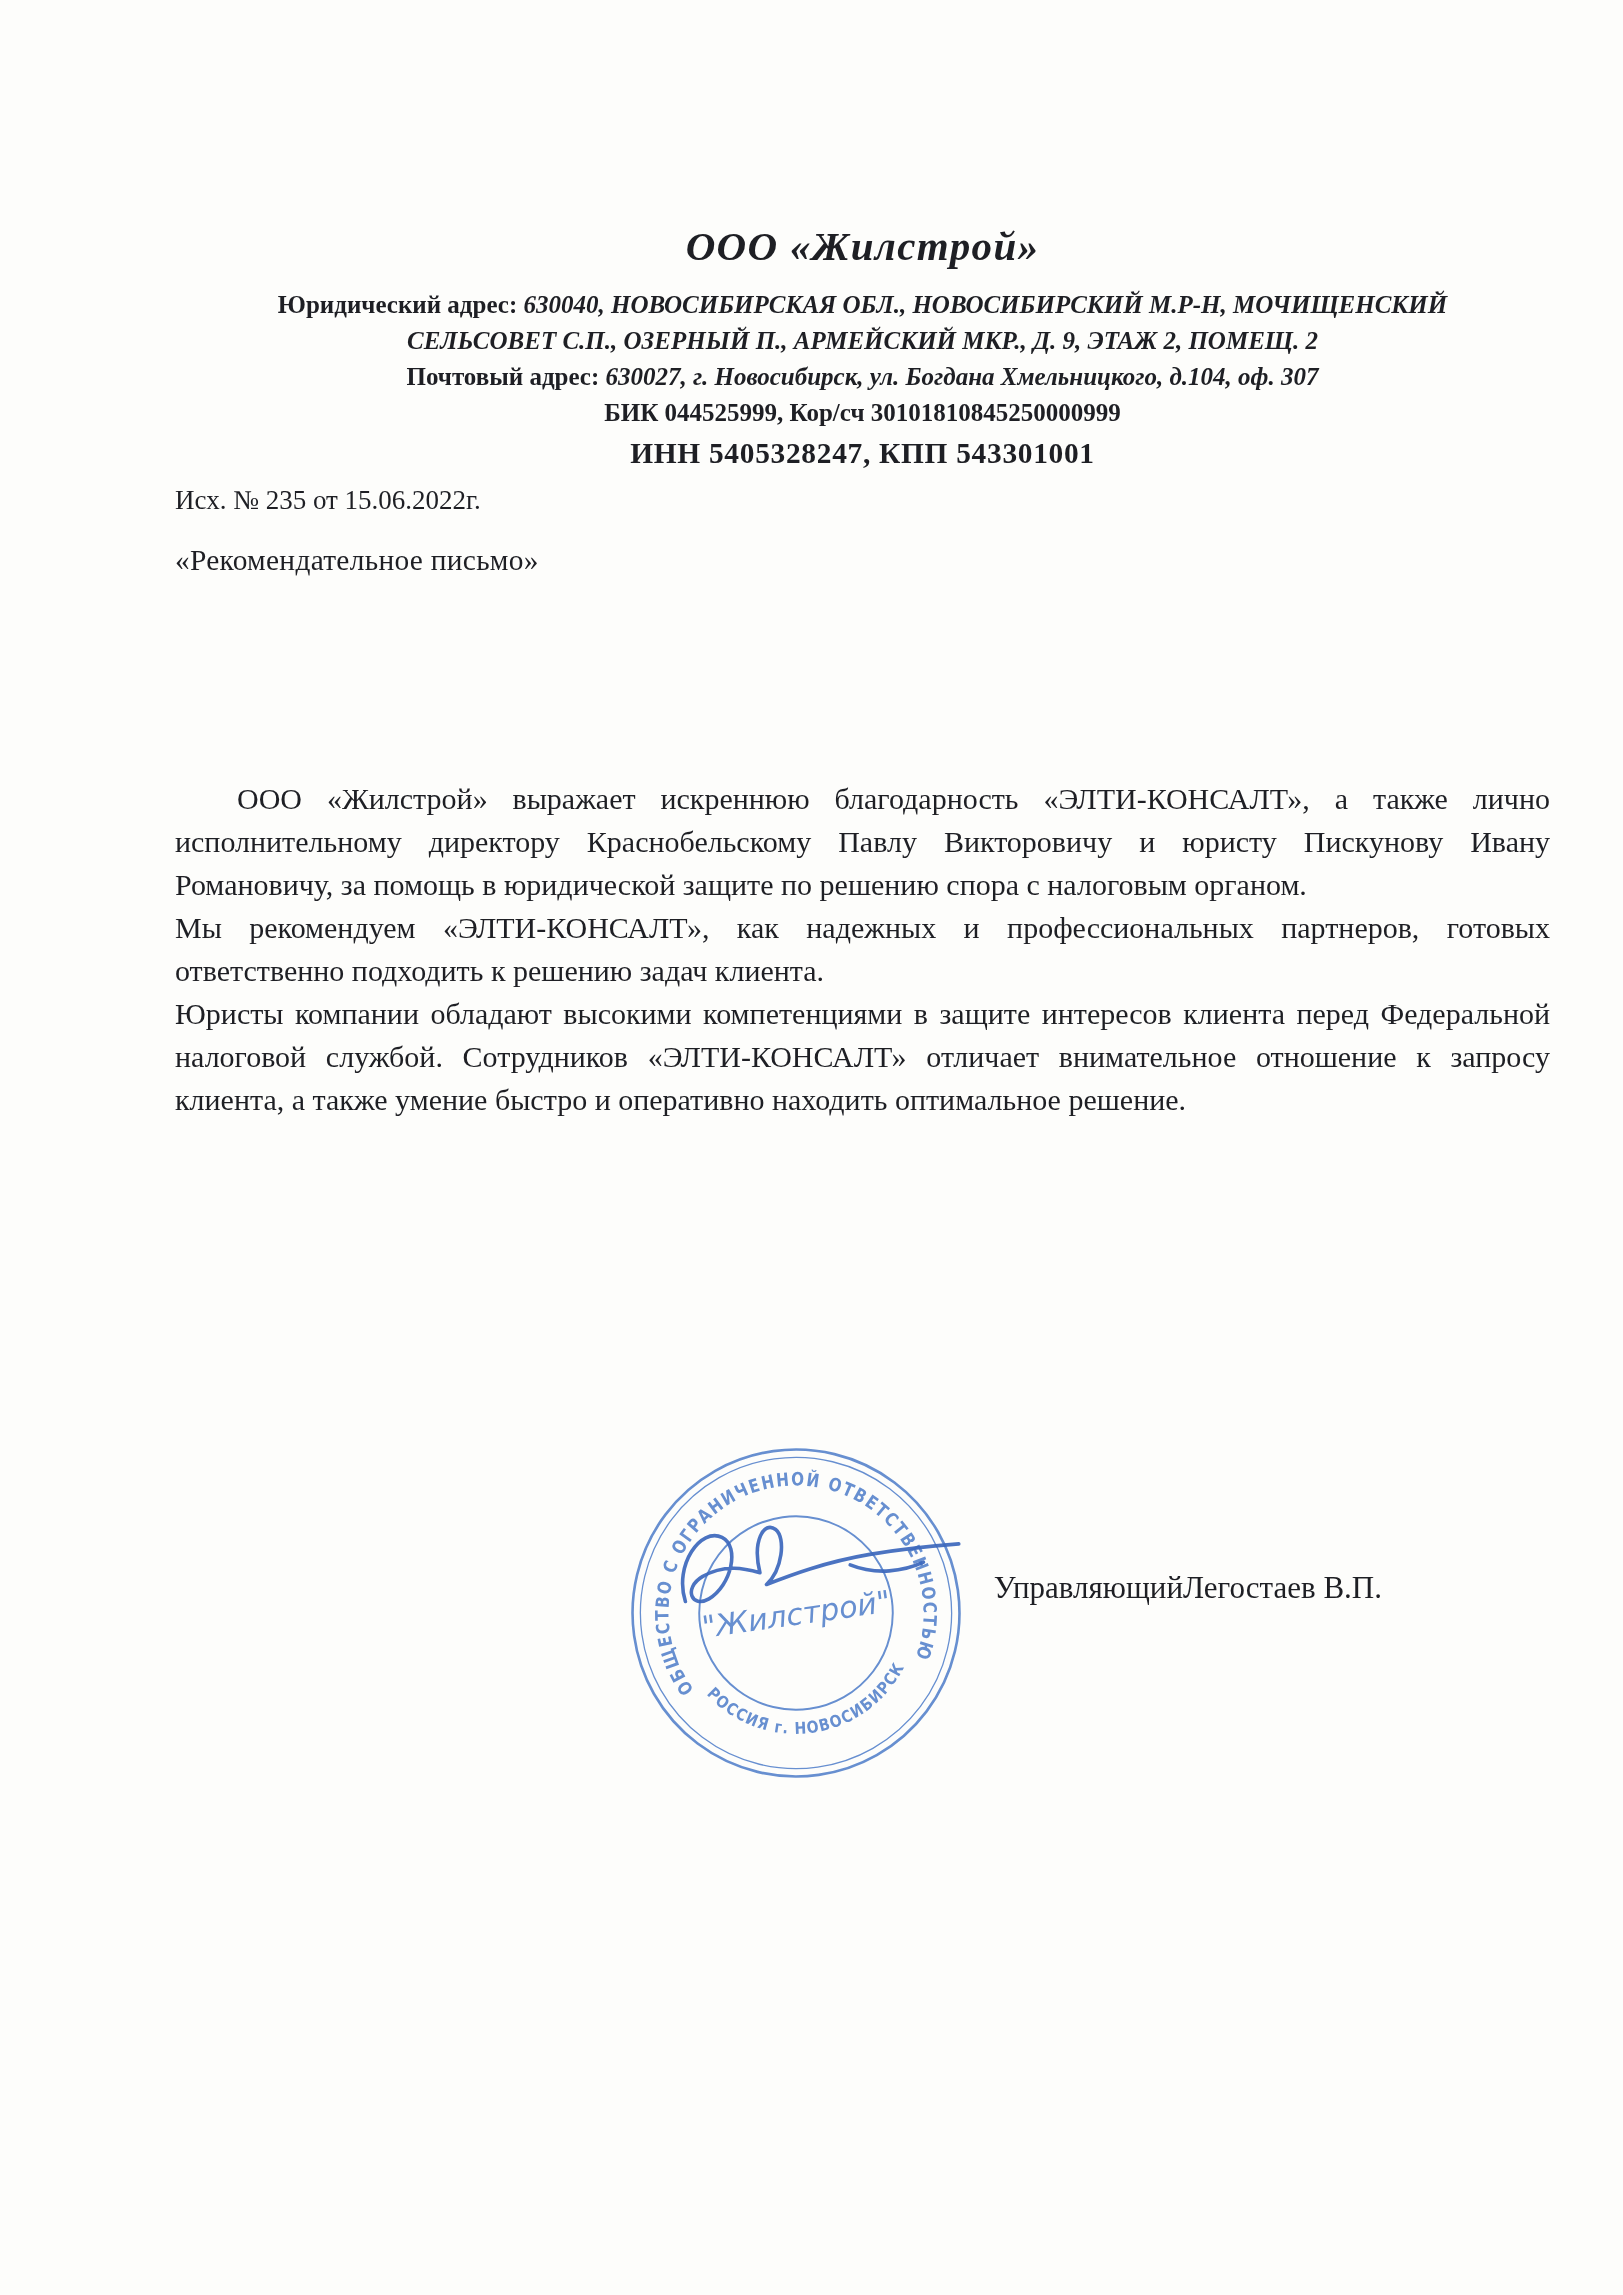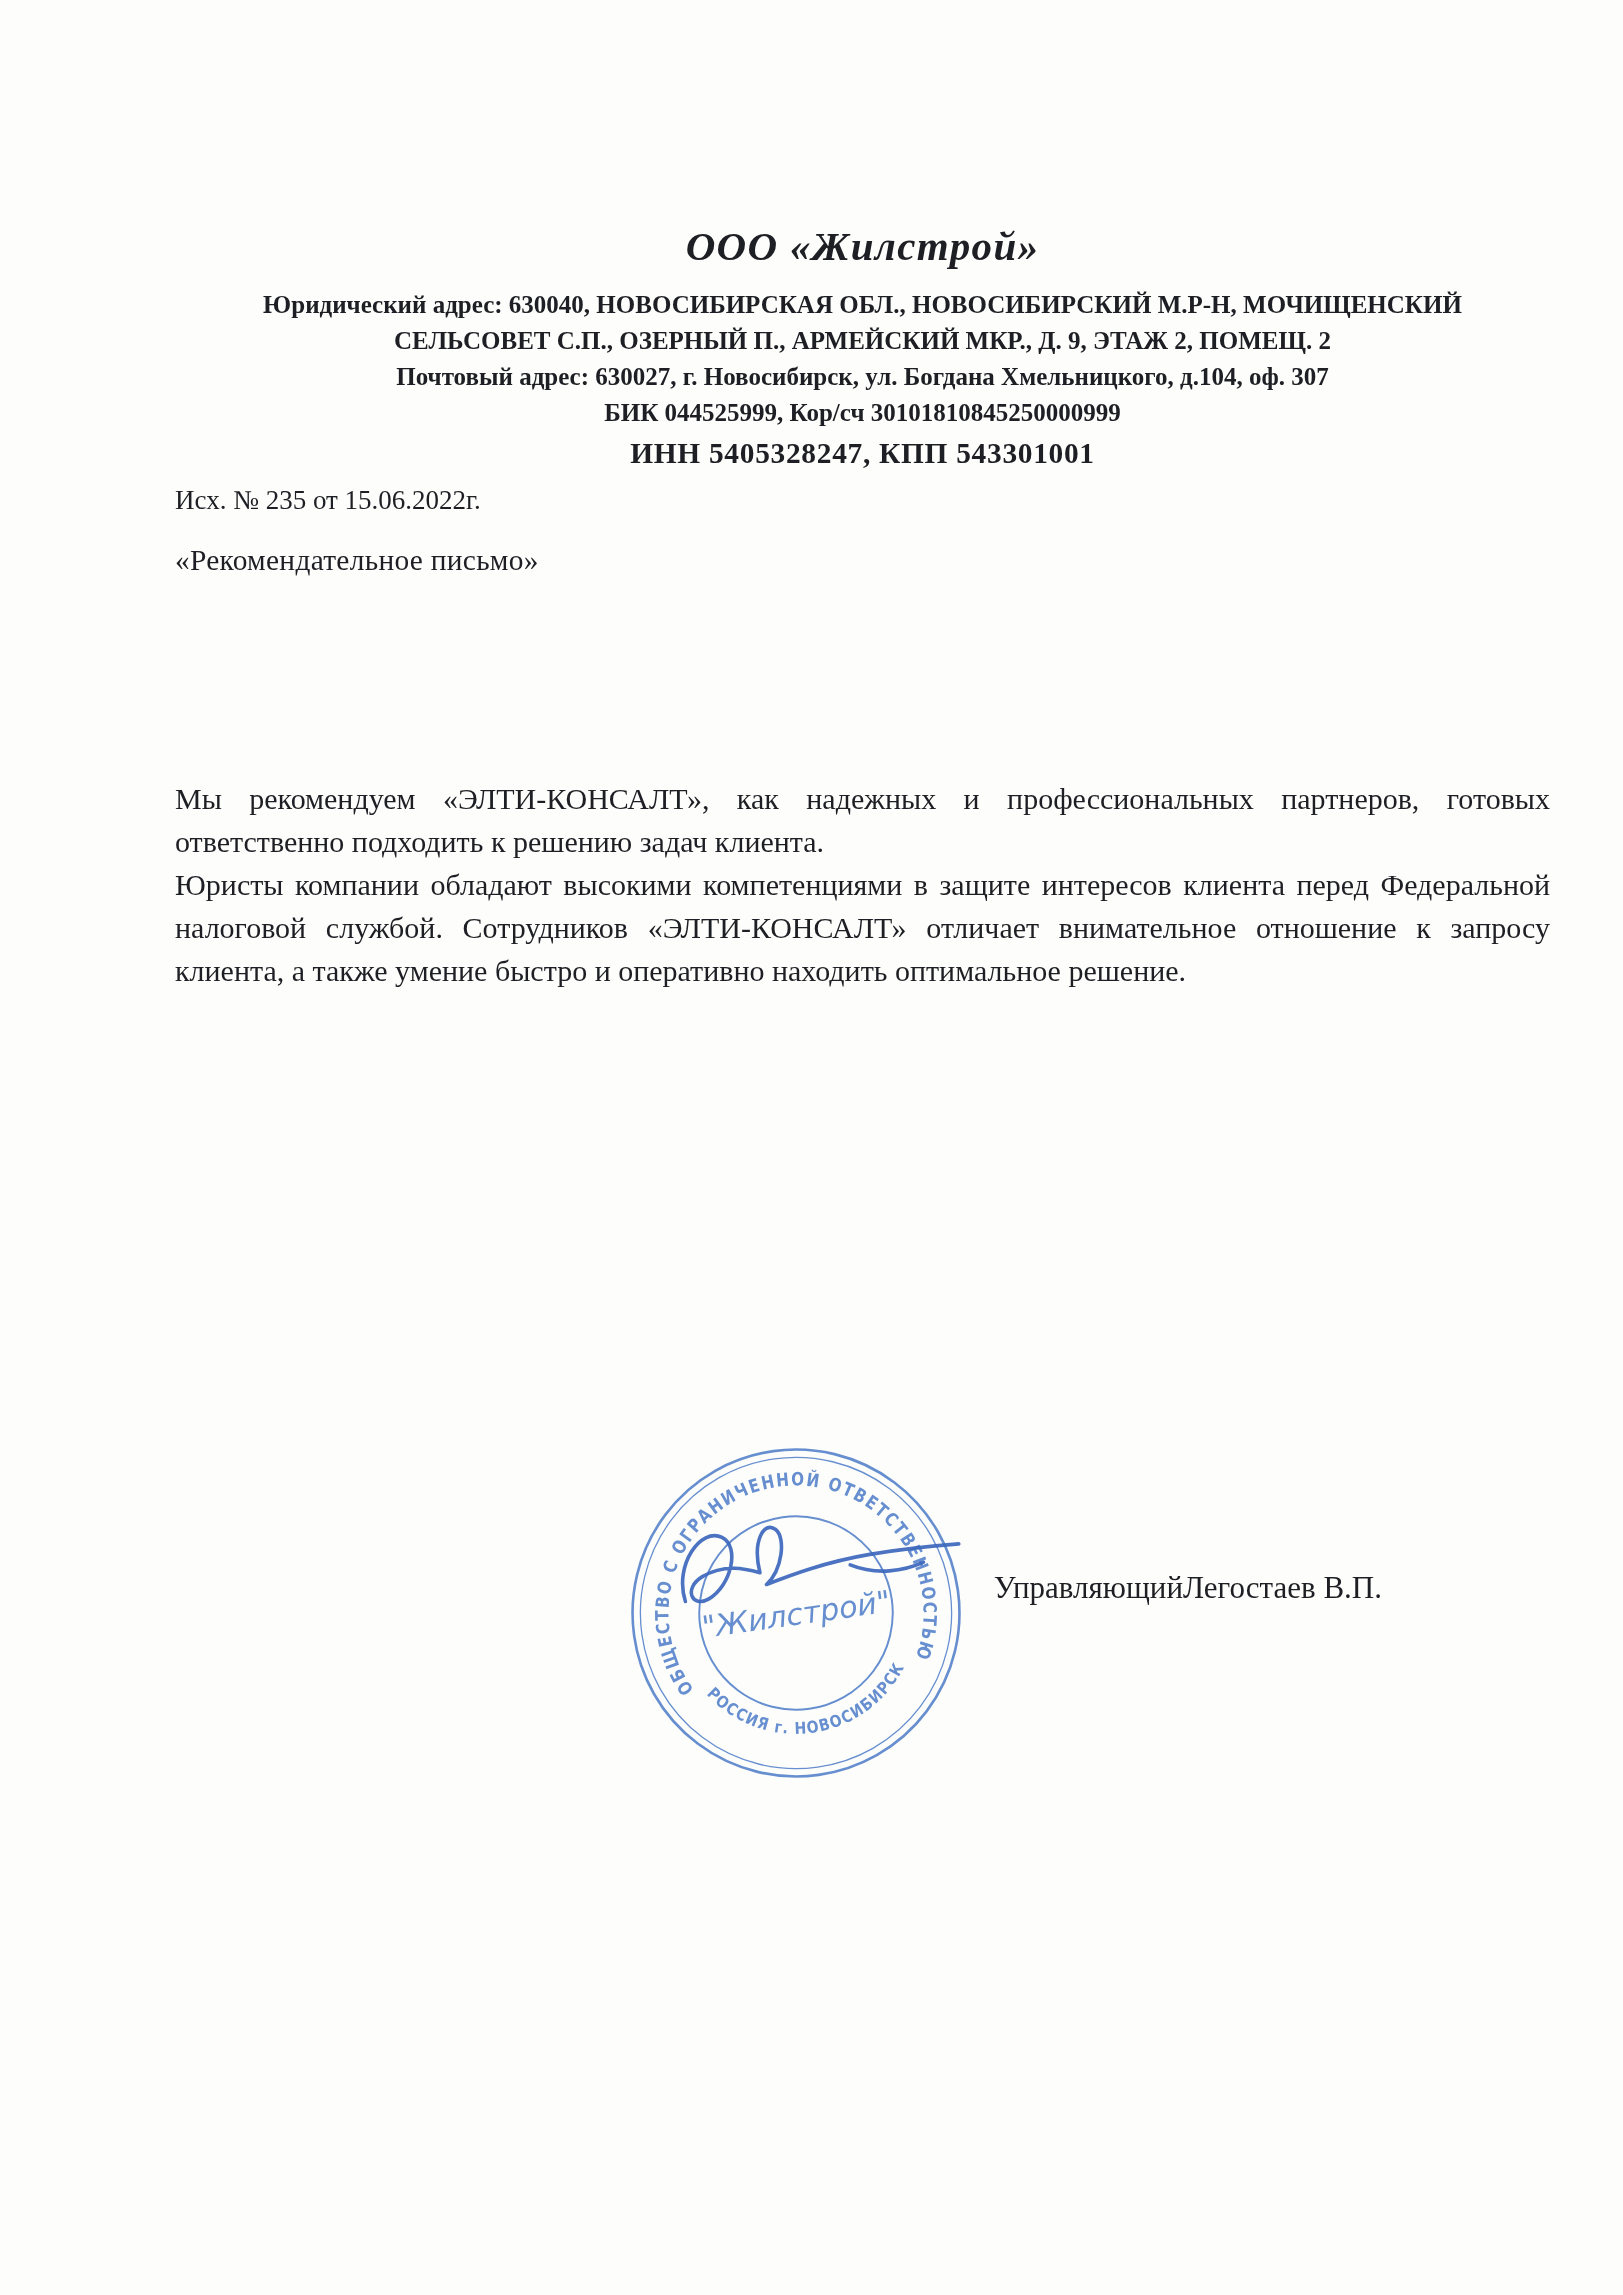--- a/index.html
+++ b/index.html
@@ -16,21 +16,21 @@
   .content { padding:222px 73px 0 175px; }
 
   
   .letterhead { text-align:center; }
   .company-title {
     font-size:41px; font-weight:bold; font-style:italic;
     letter-spacing:1.3px; margin-bottom:17px;
   }
   .hl { font-size:25px; line-height:36px; font-weight:bold; }
   .hl .lbl { font-weight:bold; font-style:normal; }
-  .hl .val { font-weight:bold; }
+  .hl .val { font-weight:bold; font-style:italic; }
   .legal-wrap { max-width:1305px; margin:0 auto; }
   .em-it { font-style:italic; }
   .u { text-decoration:underline; }
   .inn-line { font-size:29.4px; letter-spacing:0.7px; margin-top:3.9px;font-family:Liberation Serif, serif; }
 
   .ref-line { font-size:27px; font-weight:normal; margin-top:14.4px; }
   .doc-title { font-size:29.4px; margin-top:27.5px; letter-spacing:0.3px; }
 
   
   .letter-body {
@@ -83,20 +83,21 @@
 
 
       <div class="hl">БИК  044525999, Кор/сч 30101810845250000999</div>
       <div class="hl inn-line">ИНН 5405328247, КПП 543301001</div>
     </header>
 
     <div class="ref-line">Исх. № 235 от 15.06.2022г.</div>
     <div class="doc-title">«Рекомендательное письмо»</div>
 
     <main class="letter-body">
+      <p class="para indent">ООО «Жилстрой» выражает искреннюю благодарность «ЭЛТИ-КОНСАЛТ», а также лично исполнительному директору Краснобельскому Павлу Викторовичу и юристу Пискунову Ивану Романовичу, за помощь в юридической защите по решению спора с налоговым органом.</p>
       <p class="para">Мы рекомендуем «ЭЛТИ-КОНСАЛТ», как надежных и профессиональных партнеров, готовых ответственно подходить к решению задач клиента.</p>
       <p class="para">Юристы компании обладают высокими компетенциями в защите интересов клиента перед Федеральной налоговой службой. Сотрудников «ЭЛТИ-КОНСАЛТ» отличает внимательное отношение к запросу клиента, а также умение быстро и оперативно находить оптимальное решение.</p>
     </main>
 
   </div>
 
   <div class="sig-row">
     <span>Управляющий</span>
     <span>Легостаев В.П.</span>
   </div>

